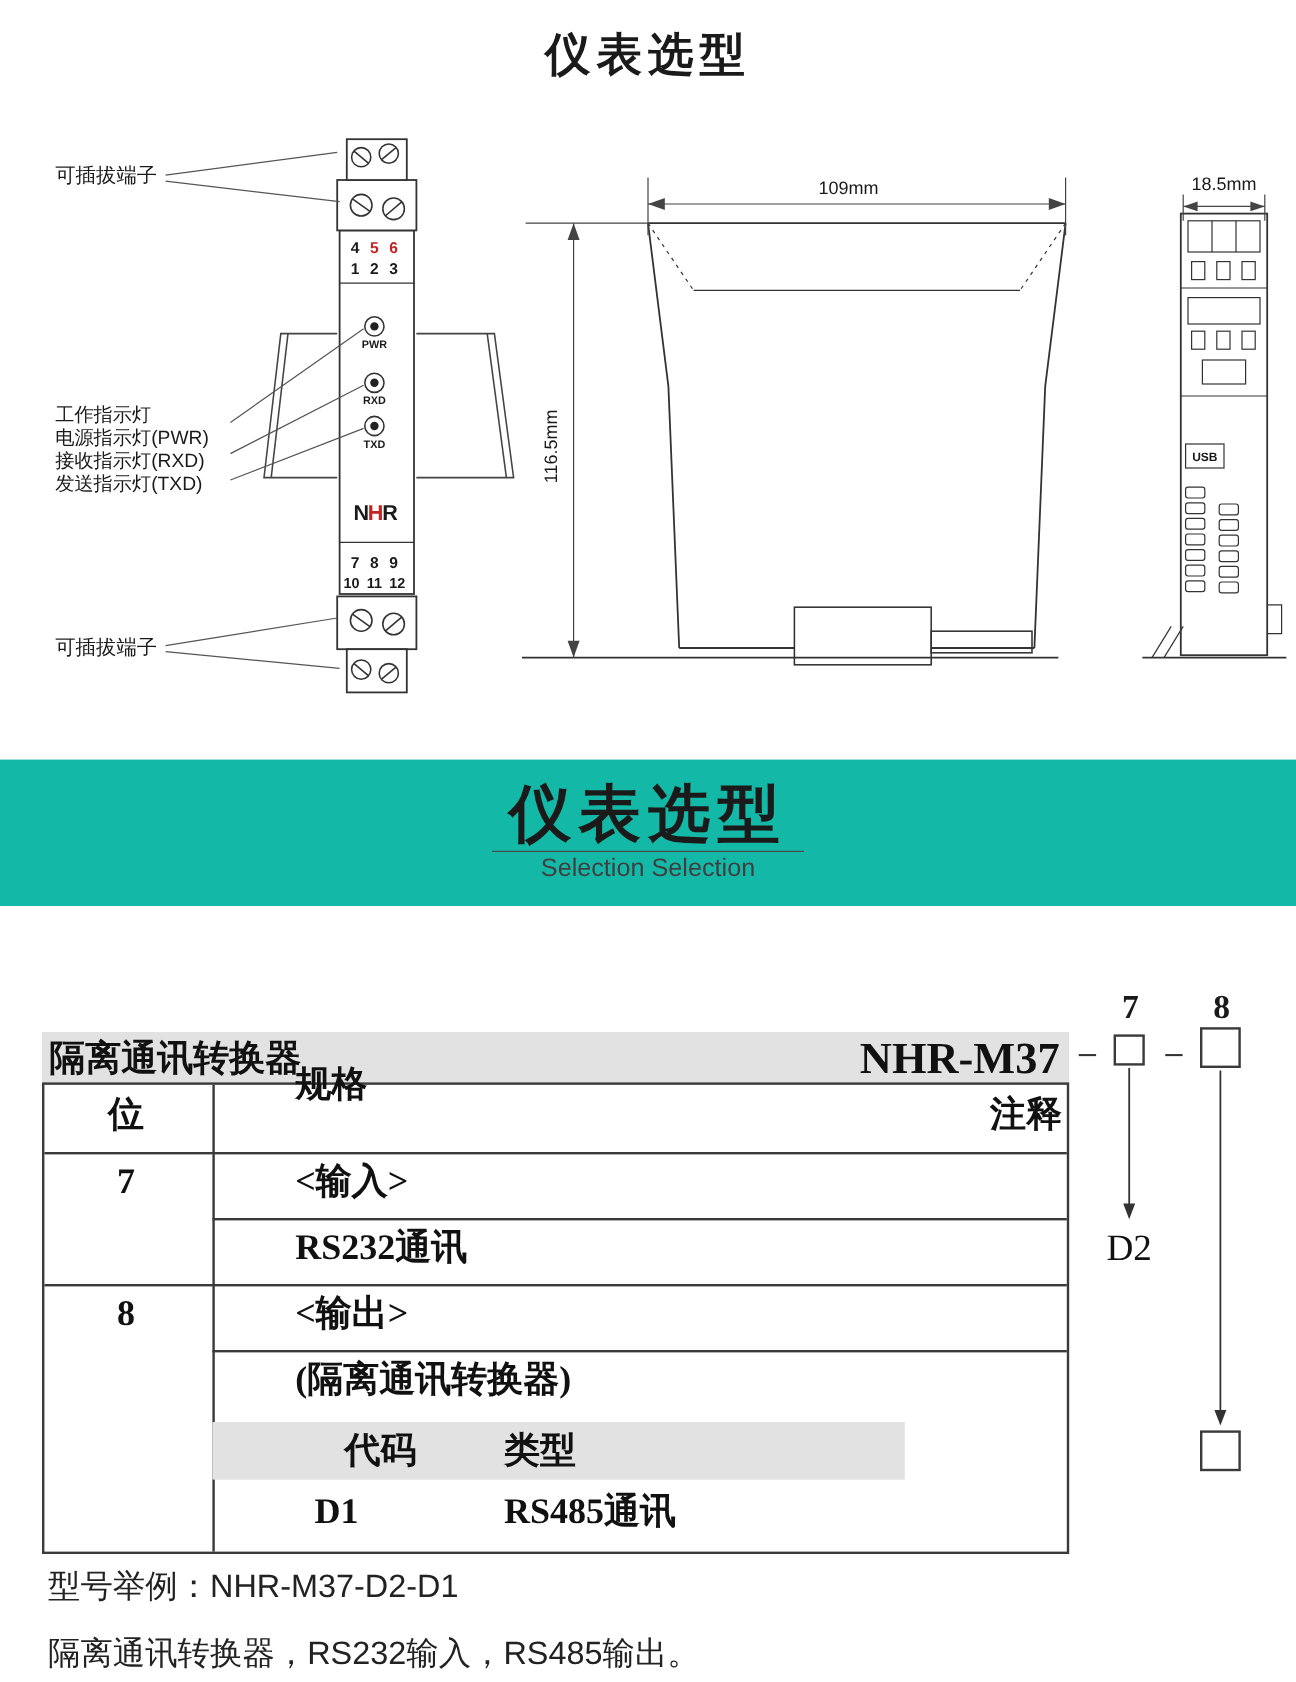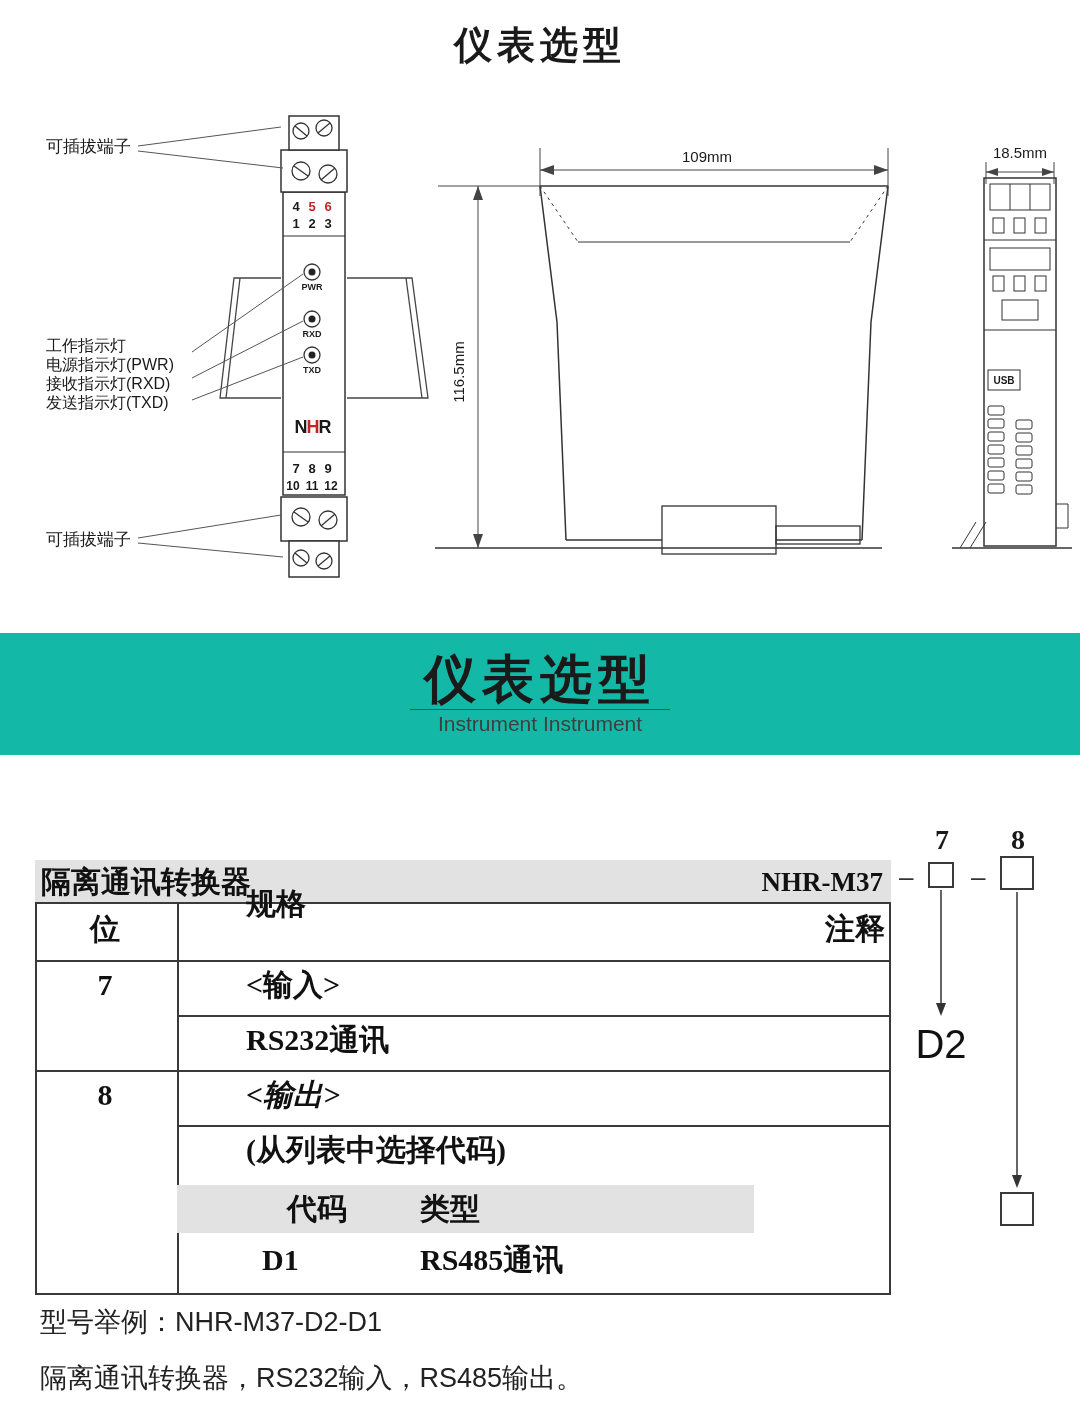--- a/index.html
+++ b/index.html
@@ -13,32 +13,32 @@
   
   .main-title{top:20px;left:0;width:100%;text-align:center;font-size:38px;font-weight:700;letter-spacing:5px;}
   .band{top:633px;left:0;width:1080px;height:122px;background:#14b8a6;display:flex;flex-direction:column;align-items:center;justify-content:center;}
   .band-title{font-size:52px;font-weight:700;letter-spacing:6px;line-height:1.05;border-bottom:1px solid #4a4a4a;padding:0 14px 2px 14px;}
   .band-sub{font-size:21px;color:#3f3f3f;margin-top:2px;}
 
   
   .sel-bar{left:35px;top:860px;width:856px;height:44px;background:#e2e2e2;display:flex;align-items:center;justify-content:space-between;box-sizing:border-box;padding:0 8px 0 6px;}
   .tser{font-family:"Liberation Serif",serif;font-weight:700;color:#111;}
   .product{font-size:30px;}
-  .model{font-size:27px;}
+  .model{font-size:37px;}
   .sel-table{left:35px;top:902px;width:856px;height:393px;border:2px solid #3a3a3a;box-sizing:border-box;}
   .sel-table .vline{position:absolute;left:140px;top:0;bottom:0;width:0;border-left:2px solid #3a3a3a;}
   .sel-table .hfull{position:absolute;left:0;right:0;height:0;border-top:2px solid #3a3a3a;}
   .sel-table .hsub{position:absolute;left:140px;right:0;height:0;border-top:2px solid #3a3a3a;}
   .sel-table .codebar{position:absolute;left:140px;top:281px;width:577px;height:48px;background:#e2e2e2;}
   .cell{font-family:"Liberation Serif",serif;font-weight:700;font-size:30px;color:#111;line-height:1.1;white-space:nowrap;}
   .cell.center{text-align:center;}
   .digit{font-family:"Liberation Serif",serif;font-weight:700;font-size:28px;text-align:center;}
   .dash{font-size:26px;color:#333;}
   .codebox{border:2px solid #3a3a3a;box-sizing:border-box;background:#fff;}
-  .d2{font-family:Liberation Sans, sans-serif;font-size:40px;text-align:center;color:#111;}
+  .d2{font-family:Liberation Serif, serif;font-size:31px;text-align:center;color:#111;}
 
   
   .foot{font-size:27px;font-weight:500;color:#222;white-space:nowrap;}
 
   
   svg text{stroke:none;fill:#1a1a1a;font-family:"Liberation Sans",sans-serif;}
   .lbl{font-size:17px;}
   .lbl2{font-size:16px;}
   .num{font-size:13px;font-weight:700;text-anchor:middle;}
   .num2{font-size:12px;font-weight:700;text-anchor:middle;}
@@ -46,21 +46,21 @@
   .logo{font-size:18px;font-weight:800;text-anchor:middle;}
   .dimt{font-size:15px;text-anchor:middle;}
   .usb{font-size:10px;font-weight:700;text-anchor:middle;}
   .red{fill:#c22424;}
 </style>
 </head>
 <body>
 
 <div class="abs band z1">
   <div class="band-title">仪表选型</div>
-  <div class="band-sub">Instrument Instrument</div>
+  <div class="band-sub">Selection Selection</div>
 </div>
 
 <svg class="abs z2" style="top:0;left:0;pointer-events:none;" width="1080" height="1402" viewBox="0 0 1080 1402">
 
   <g stroke="#444" fill="none" stroke-width="1.3">
     <path d="M281 278 L234 278 L220 398 L281 398"></path>
     <path d="M240 278 L226 398"></path>
     <path d="M347 278 L412 278 L428 398 L347 398"></path>
     <path d="M406 278 L422 398"></path>
   </g>
@@ -250,22 +250,22 @@
 
 <div class="abs cell center z3" style="left:35px;top:912px;width:140px;">位</div>
 <div class="abs cell z3" style="left:246px;top:887px;">规格</div>
 <div class="abs cell z3" style="left:740px;top:912px;width:145px;text-align:right;">注释</div>
 
 <div class="abs cell center z3" style="left:35px;top:968px;width:140px;">7</div>
 <div class="abs cell z3" style="left:246px;top:968px;text-align:center;">&lt;输入&gt;</div>
 <div class="abs cell z3" style="left:246px;top:1023px;">RS232通讯</div>
 
 <div class="abs cell center z3" style="left:35px;top:1078px;width:140px;">8</div>
-<div class="abs cell z3" style="left:246px;top:1078px;font-style:italic;">&lt;输出&gt;</div>
-<div class="abs cell z3" style="left:246px;top:1133px;">(从列表中选择代码)</div>
+<div class="abs cell z3" style="left:246px;top:1078px;">&lt;输出&gt;</div>
+<div class="abs cell z3" style="left:246px;top:1133px;">(隔离通讯转换器)</div>
 
 <div class="abs cell z3" style="left:258px;top:1192px;margin-left:29px;">代码</div>
 <div class="abs cell z3" style="left:420px;top:1192px;">类型</div>
 <div class="abs cell z3" style="left:262px;top:1243px;">D1</div>
 <div class="abs cell z3" style="left:420px;top:1243px;">RS485通讯</div>
 
 <div class="abs foot z3" style="left:40px;top:1304px;">型号举例：NHR-M37-D2-D1</div>
 <div class="abs foot z3" style="left:40px;top:1360px;">隔离通讯转换器，RS232输入，RS485输出。</div>
 
 </body></html>

